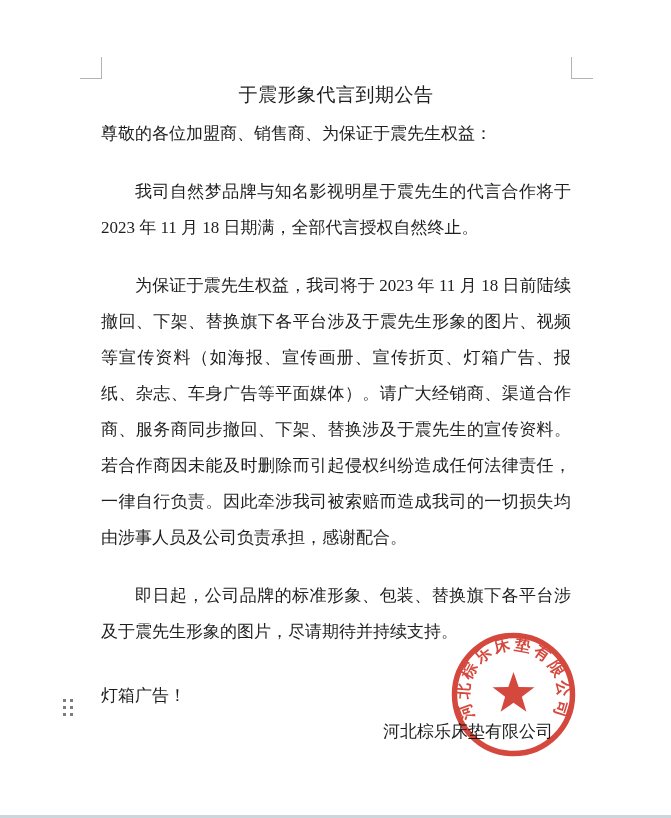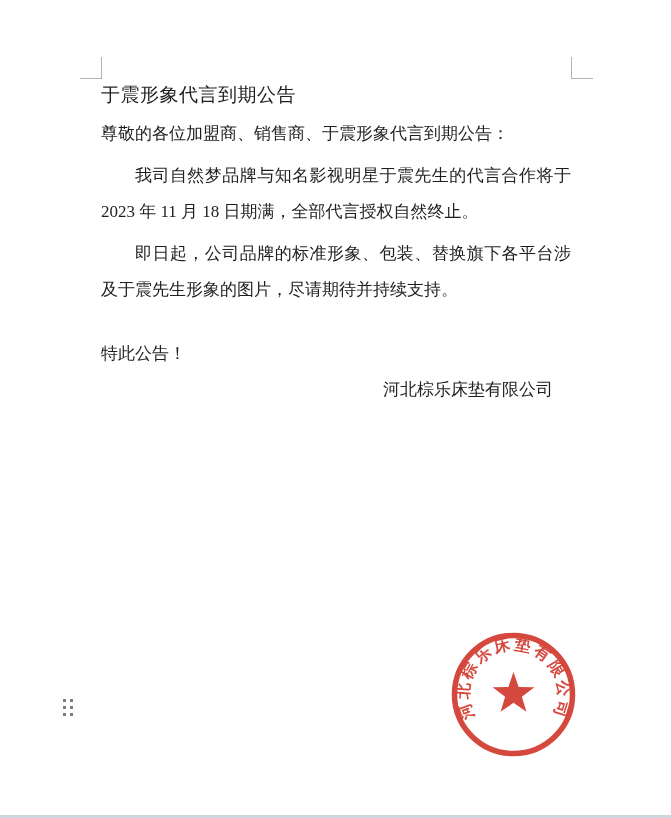--- a/index.html
+++ b/index.html
@@ -13,28 +13,28 @@
   }
   
   .crop-mark{position:absolute;width:21px;height:21px;top:57px;}
   .crop-mark.tl{left:80px;border-right:1px solid #b3b3b3;border-bottom:1px solid #b3b3b3;}
   .crop-mark.tr{left:571px;border-left:1px solid #b3b3b3;border-bottom:1px solid #b3b3b3;}
 
   .content{
     position:absolute;left:101px;top:82px;width:470px;
   }
   .doc-title{
-    font-size:19px;line-height:26px;
+    font-size:19px;line-height:26px;text-align:center;
     margin:0 0 8px 0;font-weight:normal;letter-spacing:0.5px;
   }
   .greeting{
     font-size:17px;line-height:36px;margin:0;
   }
   .para{
-    font-size:17px;line-height:36px;margin:6px 0 0 0;
+    font-size:17px;line-height:36px;margin:22px 0 0 0;
     text-indent:2em;text-align:justify;
   }
   .closing{
     font-size:17px;line-height:36px;margin:28px 0 0 0;
   }
   .signature{
     font-size:17px;line-height:36px;margin:0;
     text-align:right;padding-right:18px;
   }
   
@@ -59,24 +59,25 @@
 </head>
 <body>
 
 <div class="page">
 
   <div class="crop-mark tl"></div>
   <div class="crop-mark tr"></div>
 
   <div class="content">
     <h1 class="doc-title">于震形象代言到期公告</h1>
-    <p class="greeting">尊敬的各位加盟商、销售商、于震形象代言到期公告：</p>
+    <p class="greeting">尊敬的各位加盟商、销售商、为保证于震先生权益：</p>
     <p class="para">我司自然梦品牌与知名影视明星于震先生的代言合作将于 2023 年 11 月 18 日期满，全部代言授权自然终止。</p>
+    <p class="para">为保证于震先生权益，我司将于 2023 年 11 月 18 日前陆续撤回、下架、替换旗下各平台涉及于震先生形象的图片、视频等宣传资料（如海报、宣传画册、宣传折页、灯箱广告、报纸、杂志、车身广告等平面媒体）。请广大经销商、渠道合作商、服务商同步撤回、下架、替换涉及于震先生的宣传资料。若合作商因未能及时删除而引起侵权纠纷造成任何法律责任，一律自行负责。因此牵涉我司被索赔而造成我司的一切损失均由涉事人员及公司负责承担，感谢配合。</p>
     <p class="para">即日起，公司品牌的标准形象、包装、替换旗下各平台涉及于震先生形象的图片，尽请期待并持续支持。</p>
-    <p class="closing">特此公告！</p>
+    <p class="closing">灯箱广告！</p>
     <p class="signature">河北棕乐床垫有限公司</p>
   </div>
 
   <div class="dots-handle">
     <span></span>
       <span></span>
       <span></span>
       <span></span>
       <span></span>
       <span></span>

